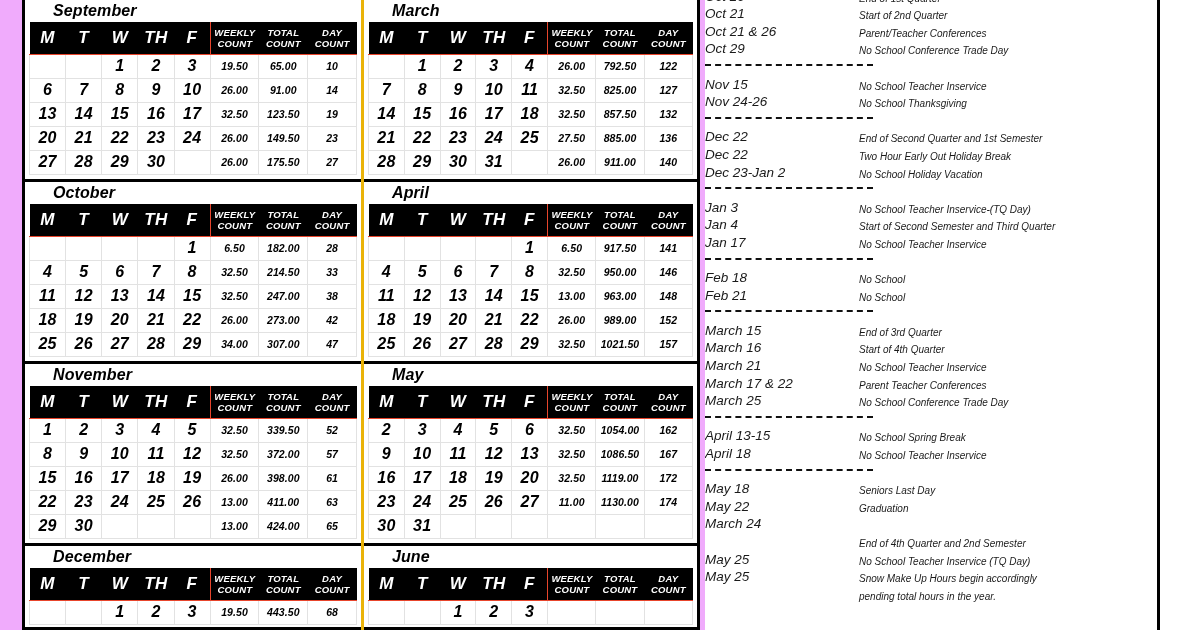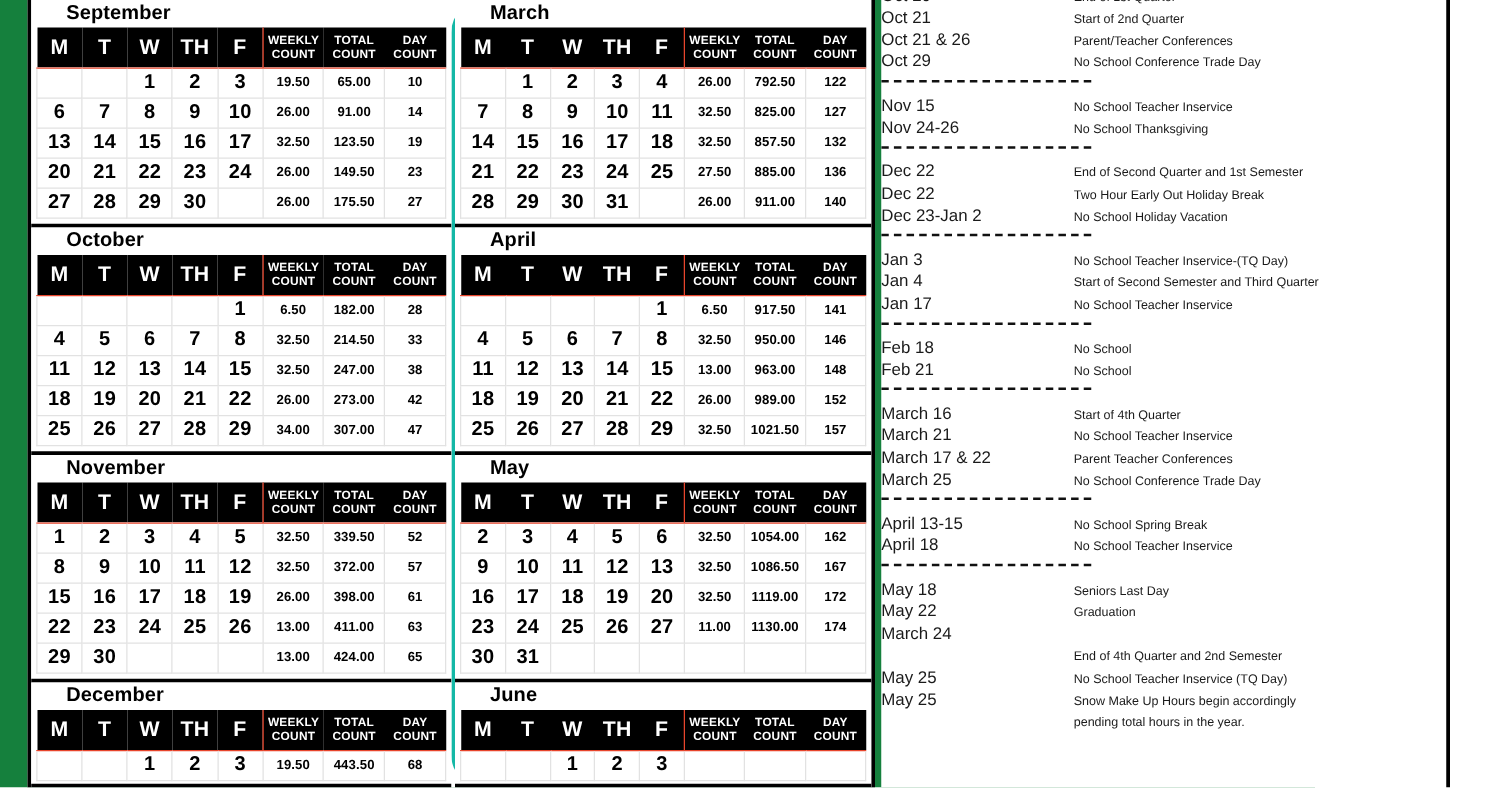--- a/index.html
+++ b/index.html
@@ -5,39 +5,40 @@
   * { box-sizing: border-box; margin: 0; padding: 0; }
   html, body {
     width: 1200px; height: 630px;
     background: #ffffff;
     font-family: "Liberation Sans", sans-serif;
     overflow: hidden;
   }
   #page {
     position: relative;
     width: 1052px; height: 630px;
-    background: #15803d;
+    background: #f0abfc;
+    font-style: italic;
   }
 
   
   .cal-region {
     position: absolute;
     top: 0; left: 22px;
     width: 678px; height: 630px;
     display: flex;
     border-left: 3px solid #000;
     border-right: 3px solid #000;
     background: #fff;
   }
   .cal-col {
     width: 50%;
     display: flex;
     flex-direction: column;
   }
-  .cal-col.col-right { border-left: 3px solid #14b8a6; border-radius: 26px; }
+  .cal-col.col-right { border-left: 3px solid #eab308; }
 
   .month-block {
     position: relative;
     border-bottom: 3px solid #000;
     background: #fff;
     padding: 0 4px 4px 4px;
     flex: 0 0 auto;
   }
   .month-block.h-full { height: 182px; }
   .month-block.h-partial { height: 84px; overflow: hidden; }
@@ -849,20 +850,24 @@
           <div class="ev-desc">No School</div>
         </div>
         <div class="ev-row">
           <div class="ev-date">Feb 21</div>
           <div class="ev-desc">No School</div>
         </div>
         <div class="ev-sep">
           <i></i>
         </div>
         <div class="ev-row">
+          <div class="ev-date">March 15</div>
+          <div class="ev-desc">End of 3rd Quarter</div>
+        </div>
+        <div class="ev-row">
           <div class="ev-date">March 16</div>
           <div class="ev-desc">Start of 4th Quarter</div>
         </div>
         <div class="ev-row">
           <div class="ev-date">March 21</div>
           <div class="ev-desc">No School Teacher Inservice</div>
         </div>
         <div class="ev-row">
           <div class="ev-date">March 17 &amp; 22</div>
           <div class="ev-desc">Parent Teacher Conferences</div>

